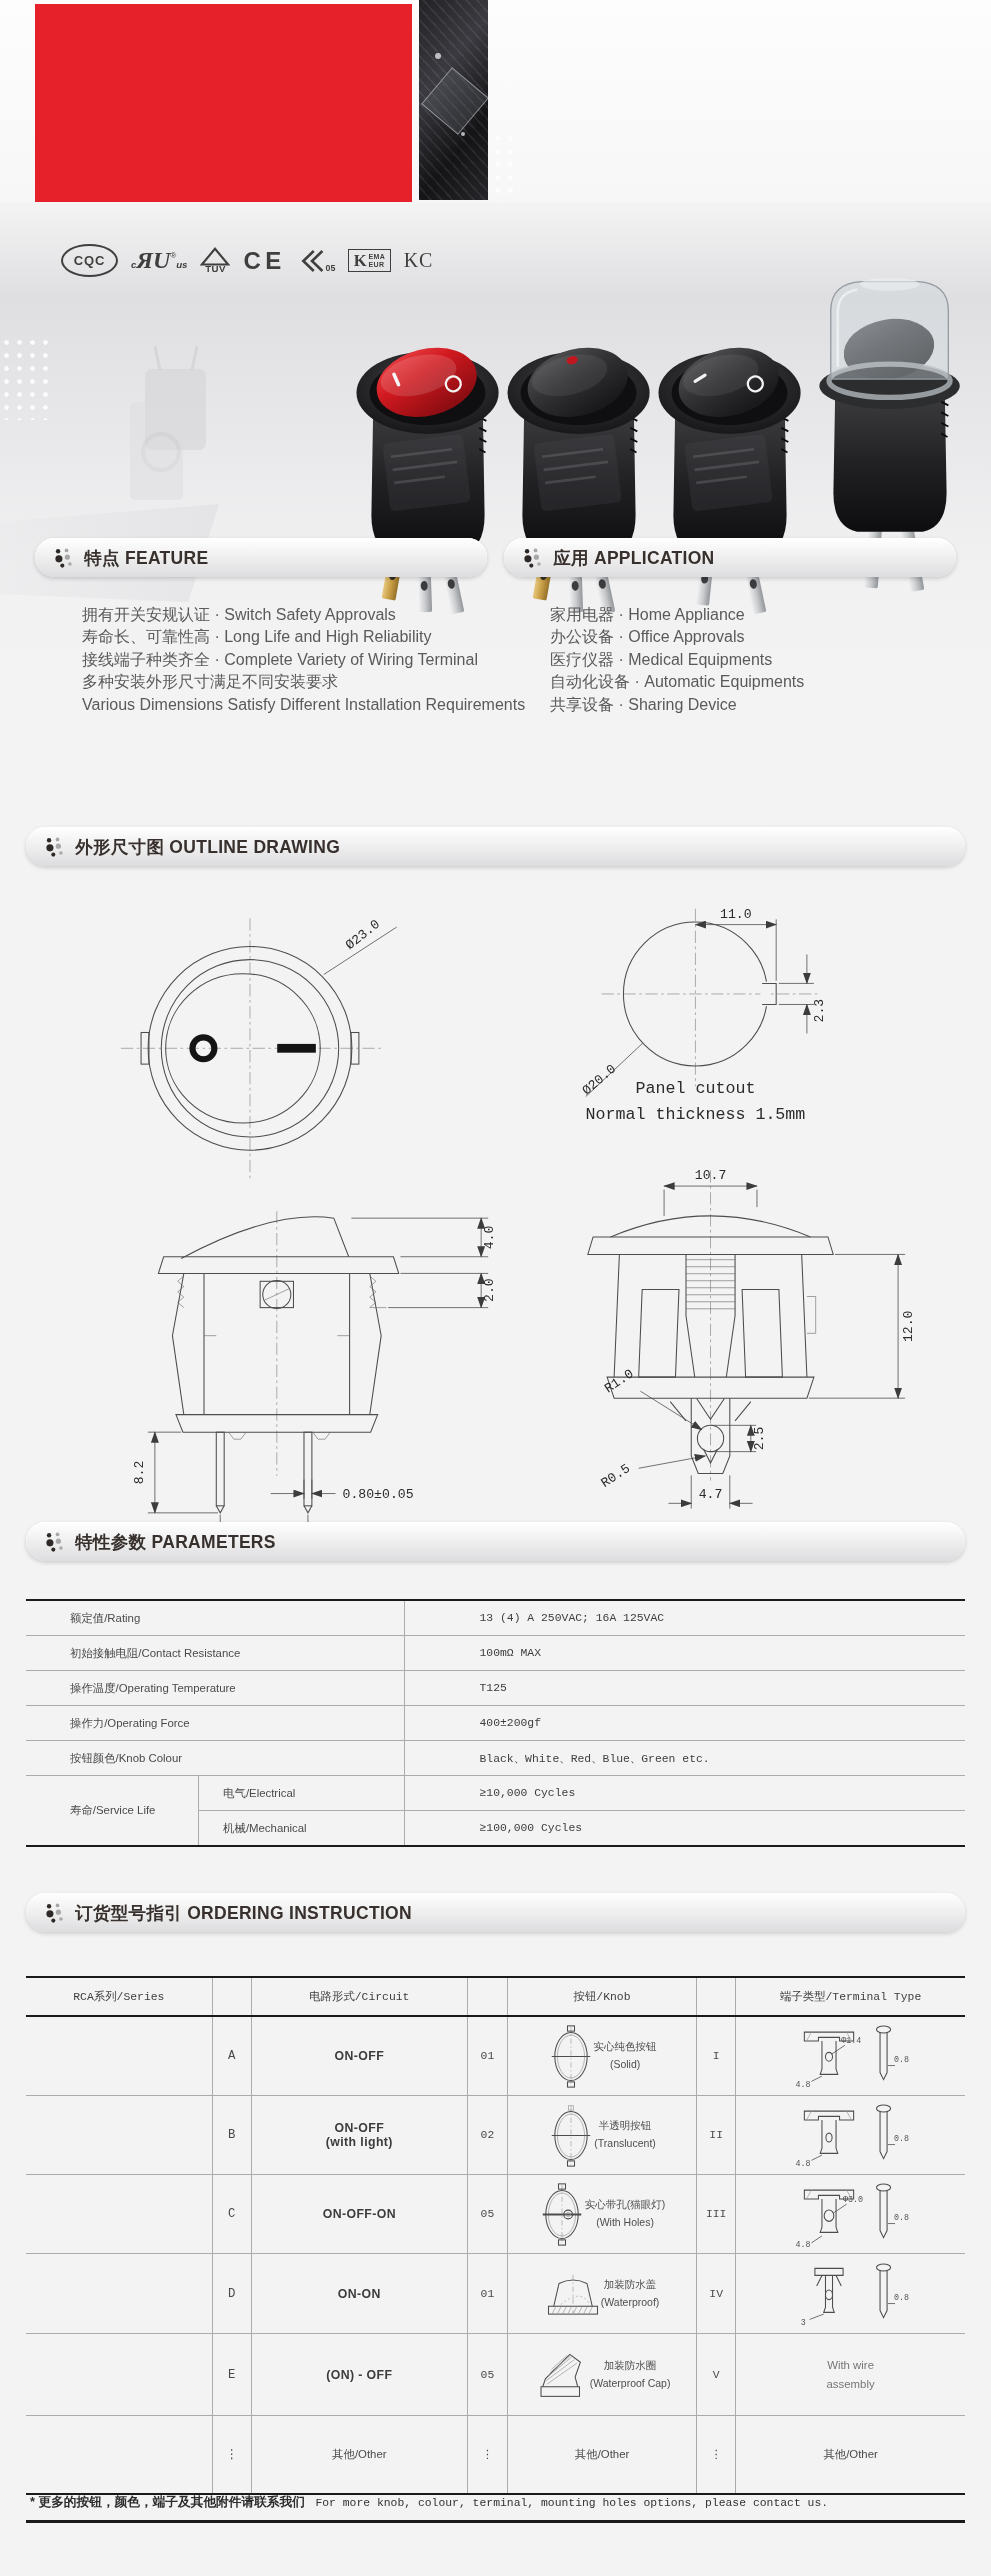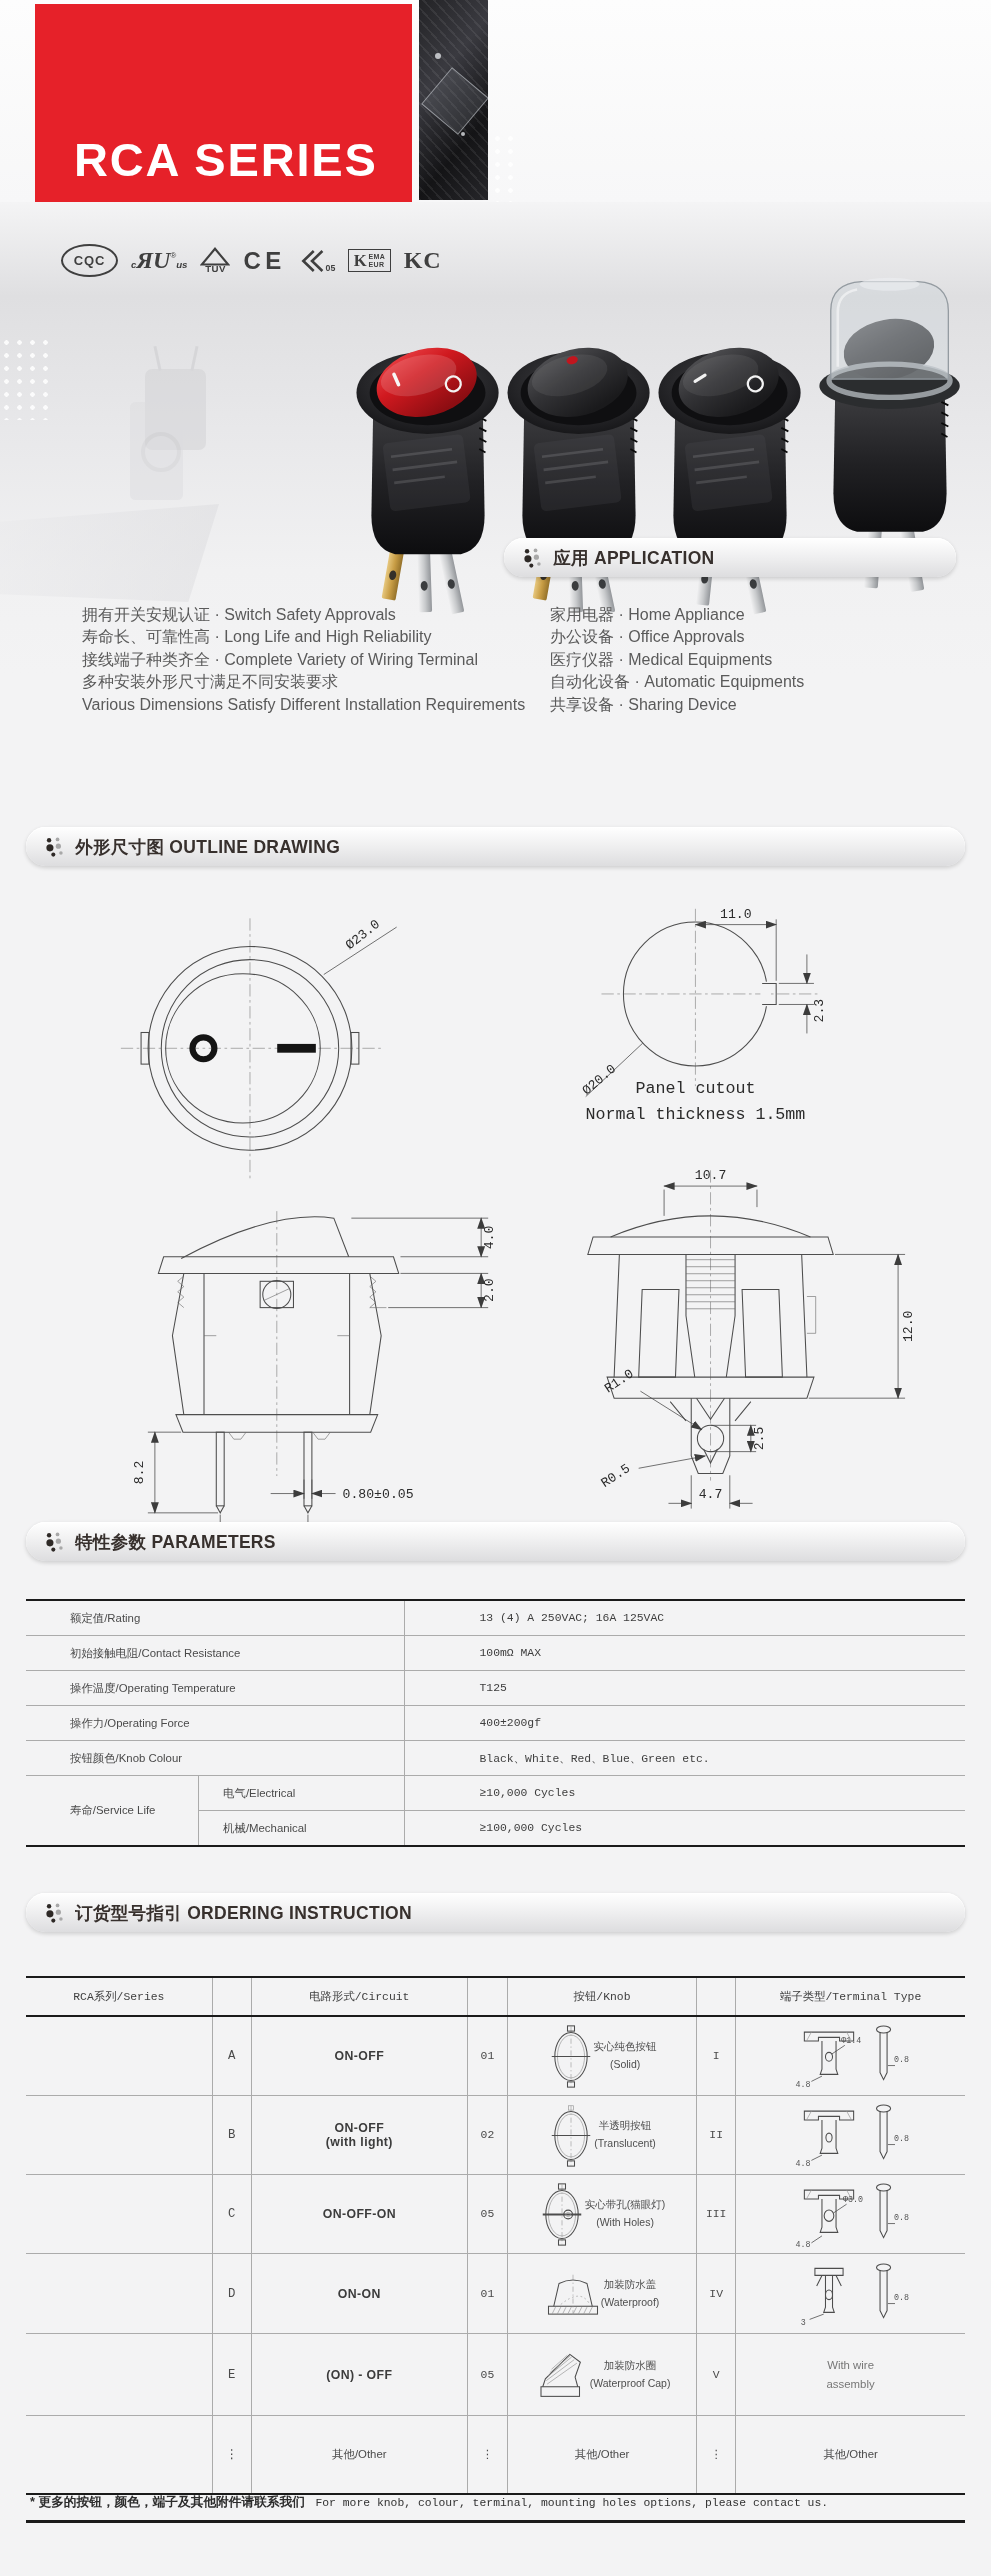--- a/index.html
+++ b/index.html
@@ -31,21 +31,21 @@
   .cert.ul b{font-size:24px;line-height:.8;font-family:"Liberation Serif",serif;}
   .cert.ul sup{font-size:8px;align-self:flex-start;}
   .cert.tuv{flex-direction:column;gap:0;}
   .cert.tuv .tx{font-size:9.7px;font-weight:bold;letter-spacing:0.4px;margin-top:-2.6px;}
   .cert.ce{font-size:24px;font-weight:bold;letter-spacing:4.4px;}
   .cert.enec{gap:0.9px;align-items:flex-end;}
   .cert.enec .num{font-size:8.8px;font-weight:bold;}
   .cert.kema{border:1.8px solid #3f3f3f;padding:0.9px 4.4px;gap:1.8px;}
   .cert.kema b{font-size:16.7px;font-family:"Liberation Serif",serif;}
   .cert.kema .col{display:flex;flex-direction:column;font-size:7px;font-weight:bold;line-height:1.1;letter-spacing:0.4px;}
-  .cert.kc{font-size:24px;font-weight:bold;letter-spacing:0.9px;font-family:"Liberation Serif",serif;}
+  .cert.kc{font-size:20px;font-weight:normal;letter-spacing:0.9px;font-family:"Liberation Serif",serif;}
 
   
   .sil{opacity:.45;}
   .sil-router{left:145px;top:369px;width:61px;height:81px;background:#cfcfd2;border-radius:7px;}
   .sil-router:before{content:"";position:absolute;left:10.5px;top:-23px;width:2.6px;height:24.6px;background:#c7c7ca;transform:rotate(-12deg);}
   .sil-router:after{content:"";position:absolute;right:10.5px;top:-23px;width:2.6px;height:24.6px;background:#c7c7ca;transform:rotate(12deg);}
   .sil-washer{left:130px;top:402px;width:53px;height:98px;background:#dcdcdf;border-radius:5.3px;}
   .sil-washer:after{content:"";position:absolute;left:10.5px;top:30px;width:32px;height:32px;border:4.4px solid #cccccf;border-radius:50%;}
   .sil-cone{left:0px;top:504px;width:219px;height:98px;background:linear-gradient(100deg,#e9e9eb,#d8d8db);
     clip-path:polygon(0 18%,100% 0,86% 100%,0 92%);}
@@ -147,21 +147,20 @@
         <stop offset="0%" stop-color="#e7c87f"></stop>
           <stop offset="50%" stop-color="#c89d45"></stop>
           <stop offset="100%" stop-color="#94712a"></stop>
       </linearGradient>
     </defs>
   </svg>
 
   <div class="abs header-band"></div>
   <div class="abs products-band"></div>
   <div class="abs red-box"></div>
-  <div class="abs series-title">RCA SERIES</div>
   <div class="abs photo-block">
     <div class="trace"></div>
     <div class="chip"></div>
     <div class="led" style="left:16px;top:53px;"></div>
     <div class="led" style="left:42px;top:132px;width:4.4px;height:4.4px;"></div>
   </div>
   <div class="abs dotgrid" style="left:491px;top:132px;width:23px;height:70px;"></div>
   <div class="abs dotgrid" style="left:0px;top:336px;width:56px;height:84px;"></div>
 
   <div class="abs certs">
@@ -283,20 +282,31 @@
     <ellipse cx="87" cy="130" rx="80" ry="26" fill="#2b2d2f"></ellipse>
     <g transform="rotate(-10 87 92)">
       <ellipse cx="87" cy="88" rx="52" ry="34" fill="url(#rkG)"></ellipse>
     </g>
     <ellipse cx="87" cy="124" rx="69" ry="19" fill="none" stroke="#b2b7bb" stroke-width="6" opacity=".8"></ellipse>
     <path d="M20,122 L20,44 Q20,13 55,11 L119,11 Q154,13 154,44 L154,122 Z" fill="rgba(206,212,216,0.42)" stroke="#949ba1" stroke-width="1.5"></path>
     <ellipse cx="87" cy="14" rx="34" ry="7.5" fill="rgba(236,239,241,0.6)"></ellipse>
     <path d="M28,108 L28,46 Q28,24 50,20" fill="none" stroke="#ffffff" stroke-width="3" opacity=".5"></path>
   </svg>
 
+  <div class="pill" style="left:35px;top:538px;width:452px;">
+    <svg class="dots" viewBox="0 0 26 26">
+        <circle cx="6" cy="5" r="2.6" fill="#2e2926"></circle>
+        <circle cx="16" cy="4" r="2.2" fill="#a8a8a8"></circle>
+        <circle cx="7" cy="14" r="4.2" fill="#2e2926"></circle>
+        <circle cx="17" cy="12" r="3.1" fill="#a8a8a8"></circle>
+        <circle cx="11" cy="22" r="2.4" fill="#2e2926"></circle>
+        <circle cx="20" cy="20" r="2.1" fill="#a8a8a8"></circle>
+      </svg>
+    <span class="t">特点 FEATURE</span>
+  </div>
   <div class="abs feat-list" style="left:82px;top:604px;">
     <div>拥有开关安规认证 · Switch Safety Approvals</div>
     <div>寿命长、可靠性高 · Long Life and High Reliability</div>
     <div>接线端子种类齐全 · Complete Variety of Wiring Terminal</div>
     <div>多种安装外形尺寸满足不同安装要求</div>
     <div>Various Dimensions Satisfy Different Installation Requirements</div>
   </div>
 
   <div class="pill" style="left:504px;top:538px;width:452px;">
     <svg class="dots" viewBox="0 0 26 26">

